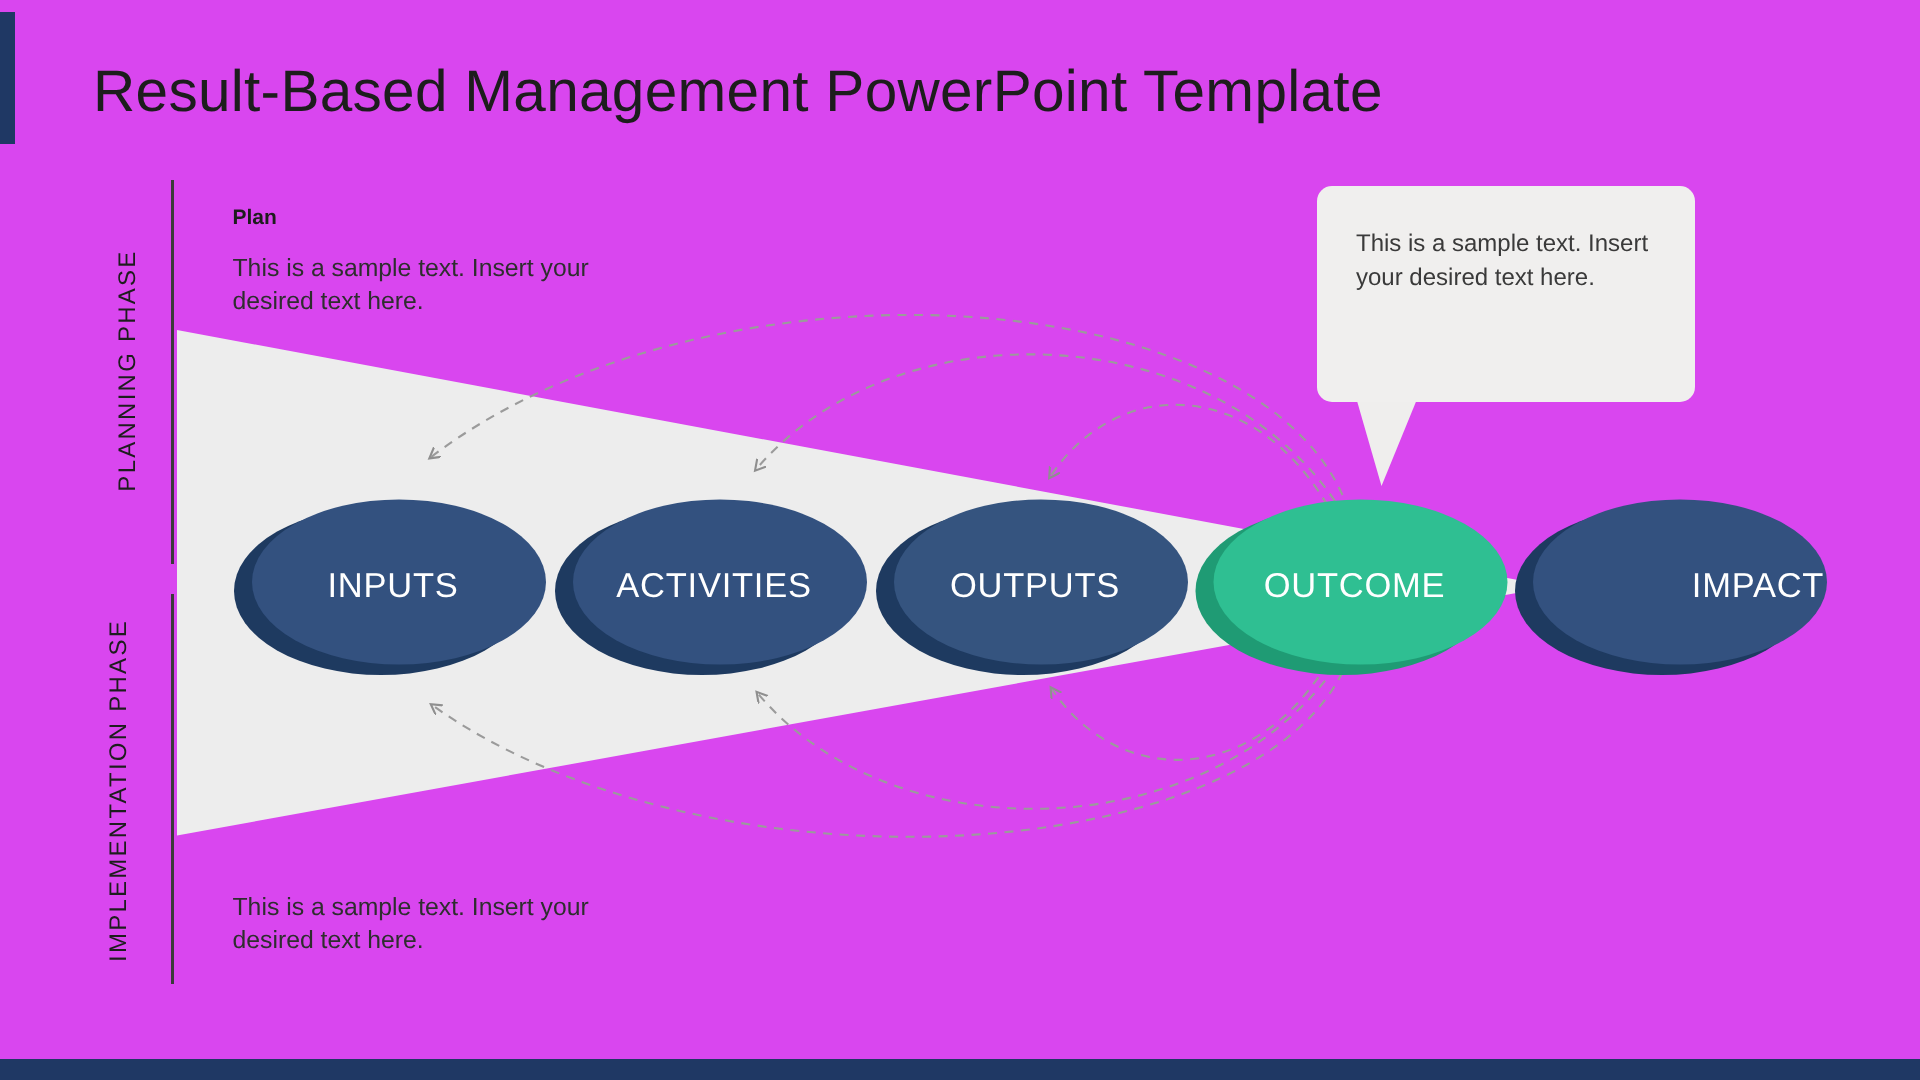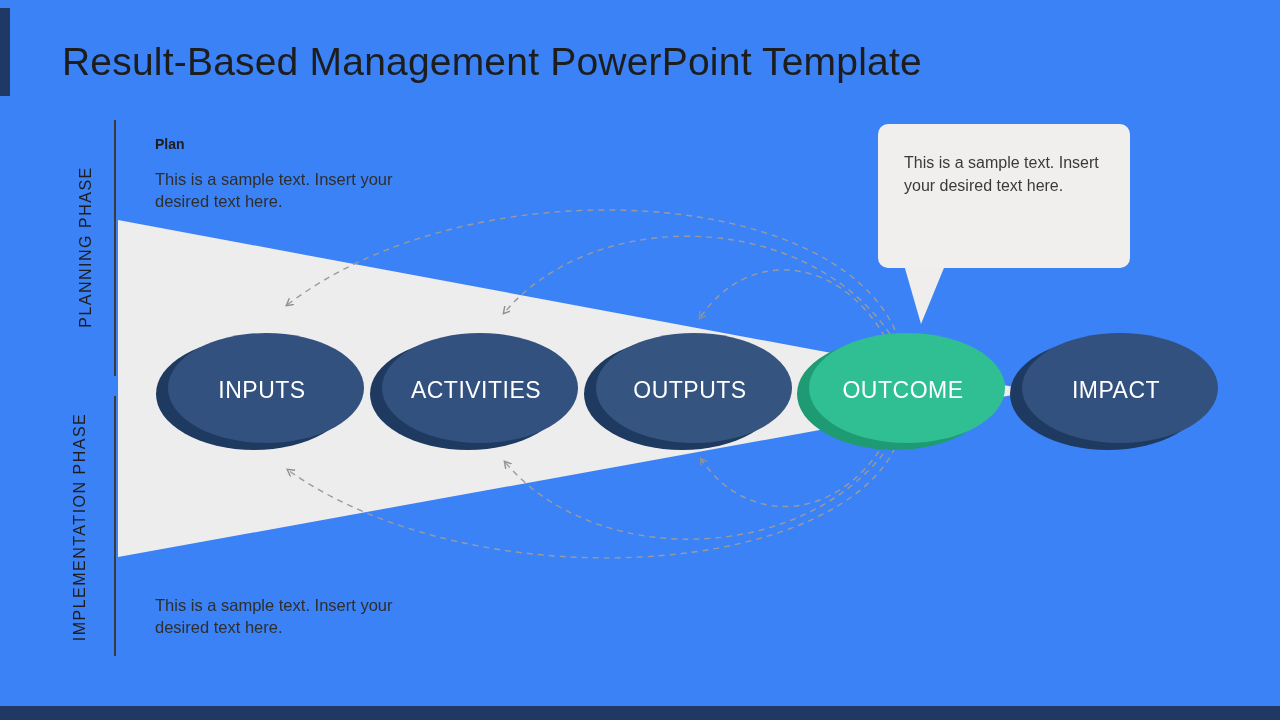--- a/index.html
+++ b/index.html
@@ -1,17 +1,17 @@
 <!DOCTYPE html>
 <html><head>
 <meta charset="utf-8">
 <style>
   html,body{margin:0;padding:0;}
   body{font-family:"Liberation Sans", sans-serif; background:#ffffff;}
-  #slide{position:relative; width:1280px; height:720px; overflow:hidden; background:#3b82f6;}
+  #slide{position:relative; width:1280px; height:720px; overflow:hidden; background:#d946ef;}
 
   .abs{position:absolute;}
 
   #title{left:62px; top:40px; font-size:39px; font-weight:400; color:#1d1d1d; letter-spacing:0.2px; white-space:nowrap;}
 
   .accent-bar{left:0; top:8px; width:10px; height:88px;}
   .footer-bar{left:0; top:706px; width:1280px; height:14px;}
 
   .vline{width:2px; background:#3a3a3a;}
   #vline-top{left:114px; top:120px; height:256px;}
@@ -98,15 +98,15 @@
 
   <div id="revise-body" class="abs section-body">This is a sample text. Insert your desired text here.</div>
 
   <div id="callout" class="abs" style="background-color: rgb(240, 239, 238);"></div>
   <div id="callout-text" class="abs">This is a sample text. Insert your desired text here.</div>
 
   <div class="stage-label" style="left:162px;">INPUTS</div>
   <div class="stage-label" style="left:376px;">ACTIVITIES</div>
   <div class="stage-label" style="left:590px;">OUTPUTS</div>
   <div class="stage-label" style="left:803px;">OUTCOME</div>
-  <div class="stage-label" style="left:1016px;text-align:center;">IMPACT</div>
+  <div class="stage-label" style="left:1072px;text-align:center;">IMPACT</div>
 
 </div>
 
 </body></html>

